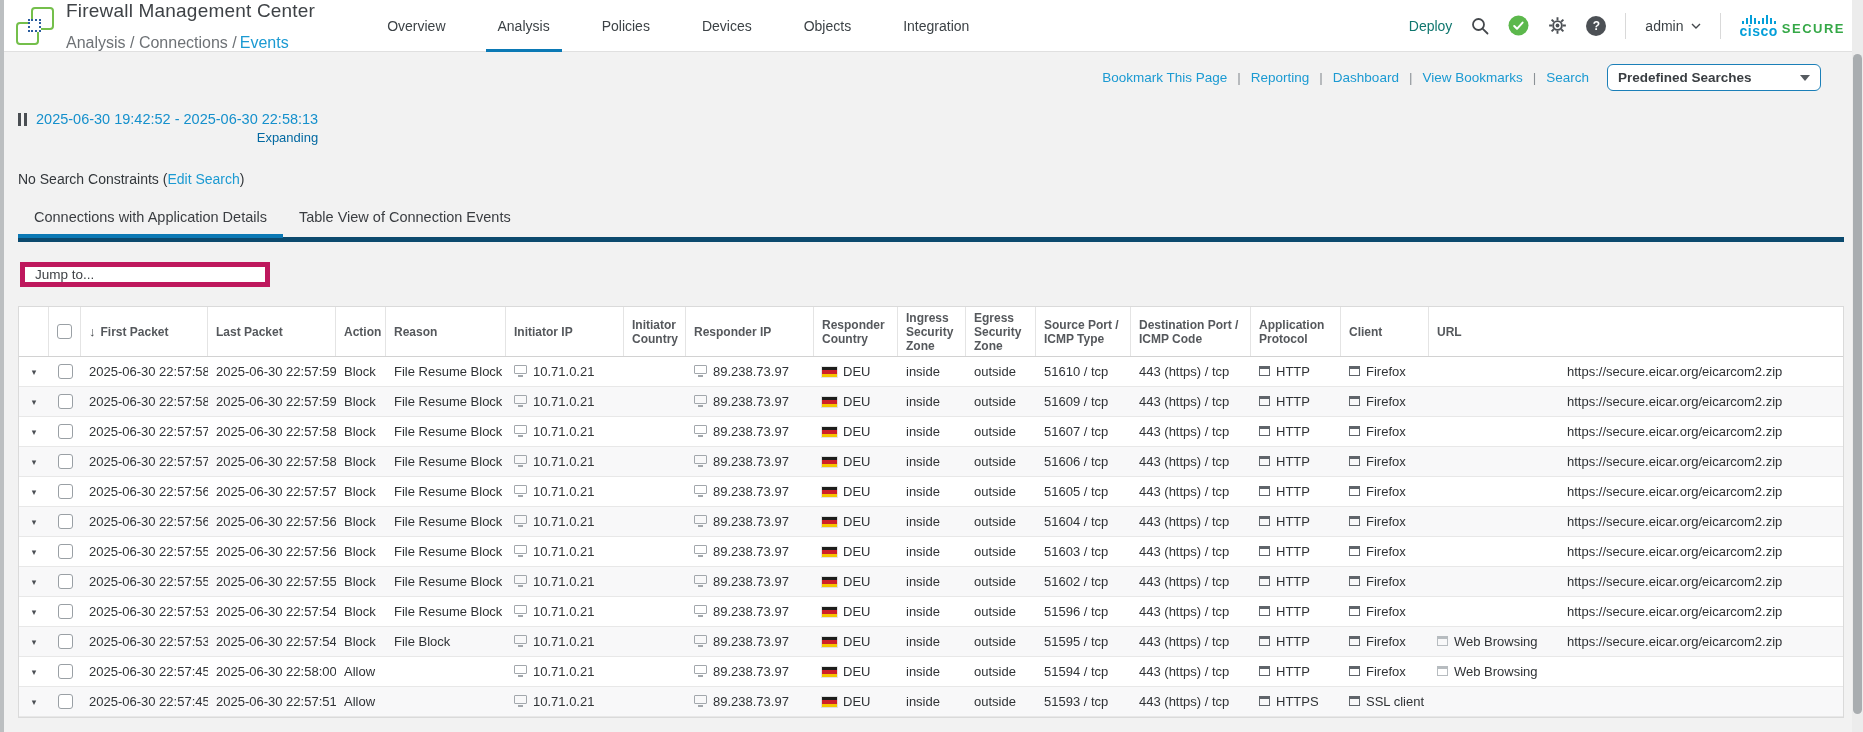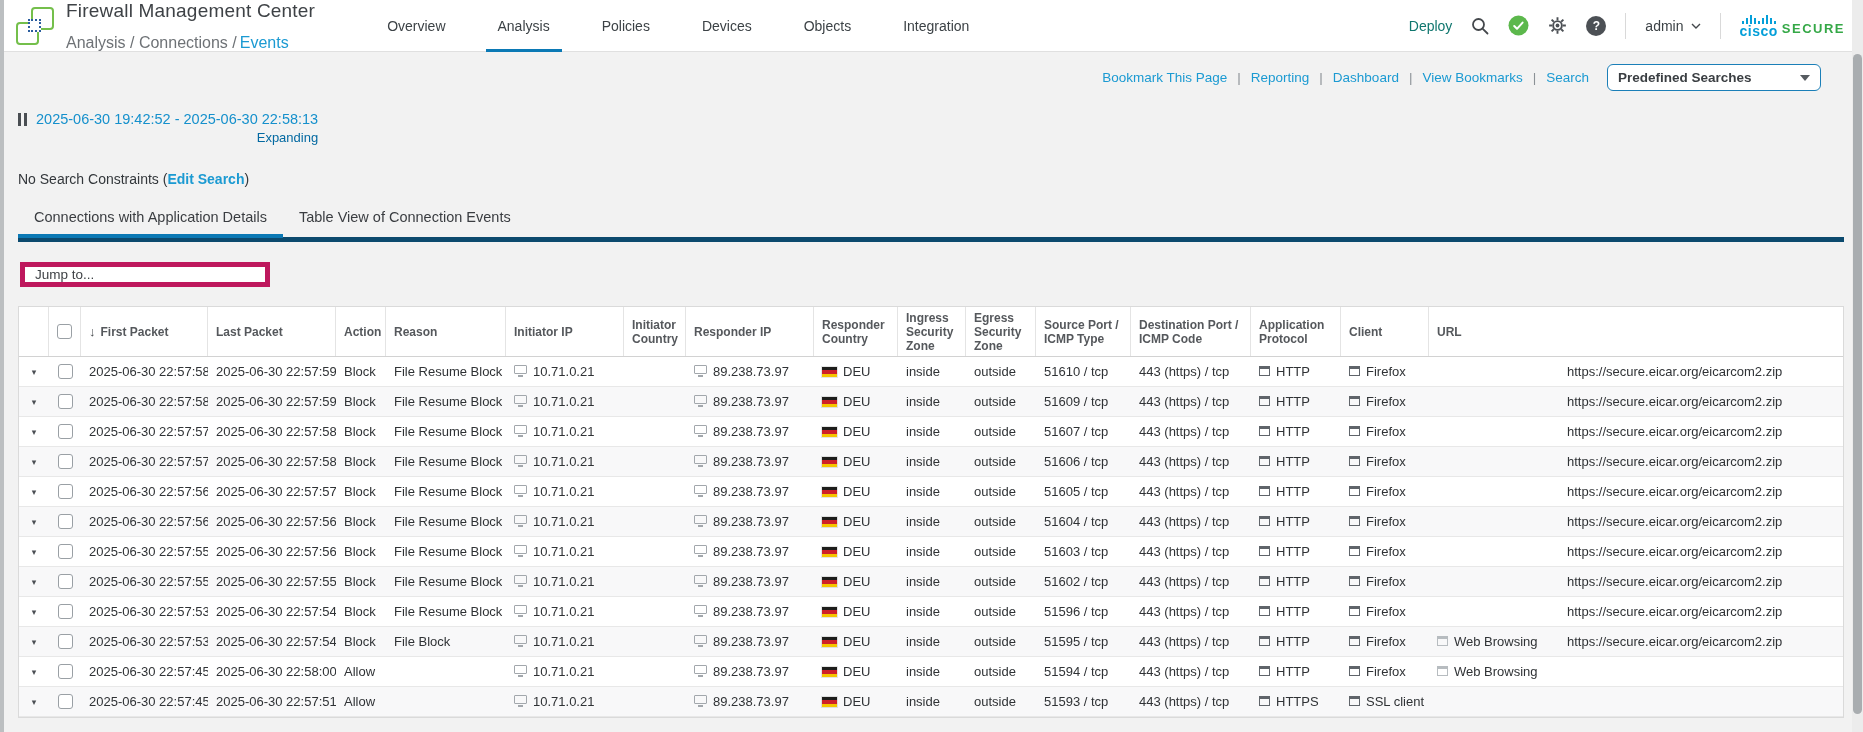--- a/index.html
+++ b/index.html
@@ -56,21 +56,21 @@
   .page-title{font-size:26px;color:#3e4145;font-weight:400;}
   .switch-workflow{font-size:12px;color:#4d5156;text-decoration:underline;cursor:pointer;}
   .time-block{text-align:right;margin-top:6px;}
   .time-row{display:flex;align-items:center;justify-content:flex-end;gap:9px;}
   .pause{display:inline-flex;gap:3px;cursor:pointer;}
   .pause i{width:3px;height:13px;background:#4a4e53;display:block;}
   .time-range{font-size:14.5px;color:#1590cc;cursor:pointer;}
   .expanding{font-size:13px;color:#0369a1;margin-top:3px;}
   
   .constraints{margin:26px 0 0 18px;font-size:14px;color:#33373b;}
-  .edit-search{color:#1b9ad2;cursor:pointer;font-weight:bold;}
+  .edit-search{color:#1b9ad2;cursor:pointer;}
   
   .tabbar{display:flex;margin:22px 19px 0 18px;border-bottom:5px solid #0c4a6e;}
   .tab{padding:0 16px 12px;font-size:14.5px;color:#3a3d41;position:relative;cursor:pointer;white-space:nowrap;}
   .tab.active::after{content:'';position:absolute;left:0;right:0;bottom:-1px;height:4px;background:#0b79b5;}
   
   .jumpto{margin:20px 0 0 20px;width:250px;height:25px;background:#fff;border:5px solid #be185d;display:flex;align-items:center;padding:0 10px;font-size:13.5px;color:#3f4246;cursor:pointer;}
   
   .events-table{margin:19px 19px 0 18px;background:#fff;border:1px solid #dadada;}
   .grid-row{display:grid;grid-template-columns:30px 32px 127px 128px 50px 120px 118px 62px 128px 84px 68px 70px 95px 120px 90px 88px 130px minmax(0,1fr);}
   .t-head{height:50px;background:#fff;border-bottom:1px solid #d2d2d2;}

